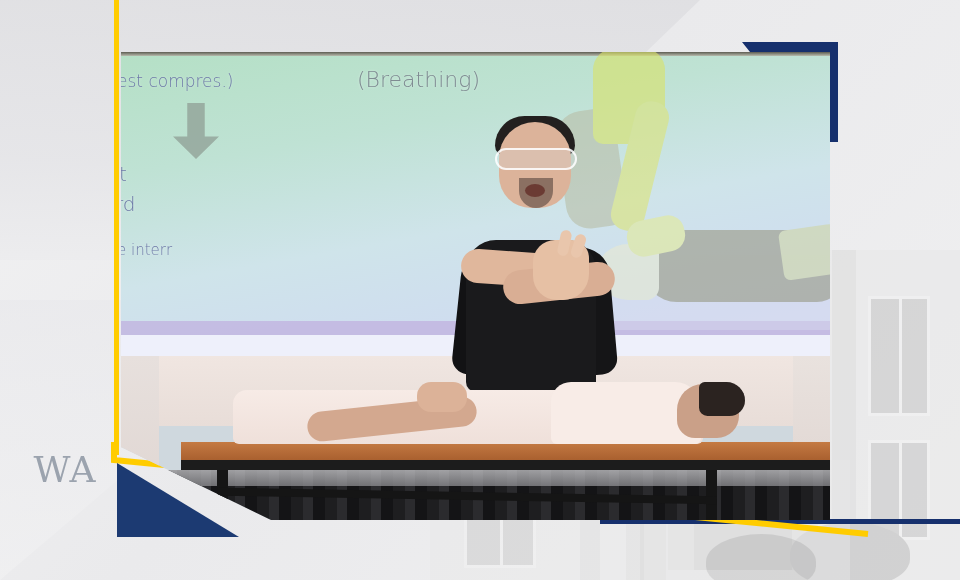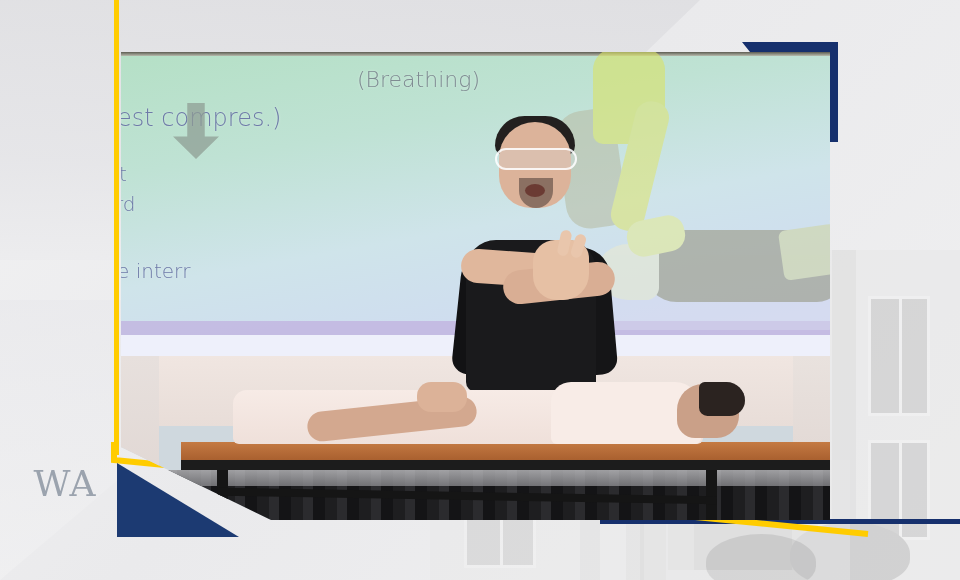--- a/index.html
+++ b/index.html
@@ -97,26 +97,26 @@
   }
   .slide-lower {
     position:absolute; left:0; top:279px; width:100%; height:30px;
     background:#eef0fb;
   }
   .slide-text {
     position:absolute; color:#6e7aa8; font-weight:300;
     font-family:"DejaVu Sans", sans-serif; white-space:nowrap;
     text-shadow:0 0 3px rgba(255,255,255,.45);
   }
-  .st-title  { left:-4px;  top:15px;  font-size:24px;margin-top:33px; }
+  .st-title  { left:-4px;  top:15px;  font-size:17px; }
   .st-breath { left:236px; top:11px;  font-size:22px; color:#7f8b92;text-align:center; }
   .st-l1 { left:-2px; top:106px; font-size:20px; }
   .st-l2 { left:-6px; top:136px; font-size:20px; }
   .st-l3 { left:-6px; top:166px; font-size:20px; }
-  .st-l4 { left:-4px; top:203px; font-size:20px; }
+  .st-l4 { left:-4px; top:185px; font-size:15px; }
   .st-l5 { left:-6px; top:229px; font-size:20px; }
 
   .slide-arrow {
     position:absolute; left:52px; top:47px; width:46px; height:56px;
     background:#8f9e95; opacity:.75;
     clip-path:polygon(31% 0, 69% 0, 69% 60%, 100% 60%, 50% 100%, 0 60%, 31% 60%);
     filter:blur(.4px);
   }
 
   
@@ -273,21 +273,21 @@
     background:linear-gradient(180deg,#e9e2de,#ded3cf);
   }
 
   
   .logo {
     position:absolute; left:22px; top:452px; width:86px; height:80px;
     color:#9ba3ae; line-height:1;
     font-family:"DejaVu Serif", serif; letter-spacing:1px;
   }
   .logo-row { font-size:36px; font-weight:400; text-align:center; }
-  .logo-row2 { margin-top:14px; }
+  .logo-row2 { margin-top:0; }
 </style>
 </head>
 <body>
 
 <div id="stage">
 
   <div class="bg-base"></div>
   <div class="bg-diag-light"></div>
   <div class="bg-diag-soft"></div>
 

